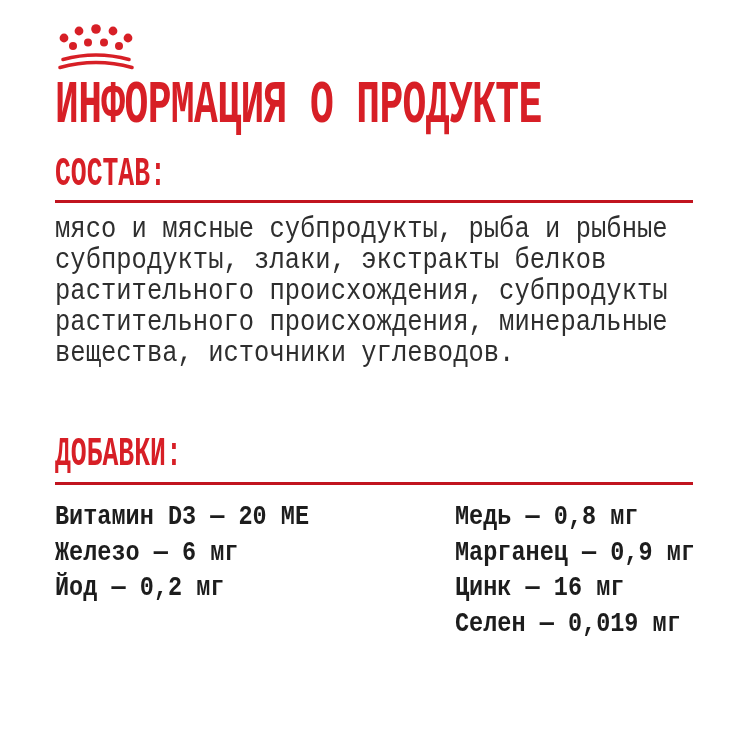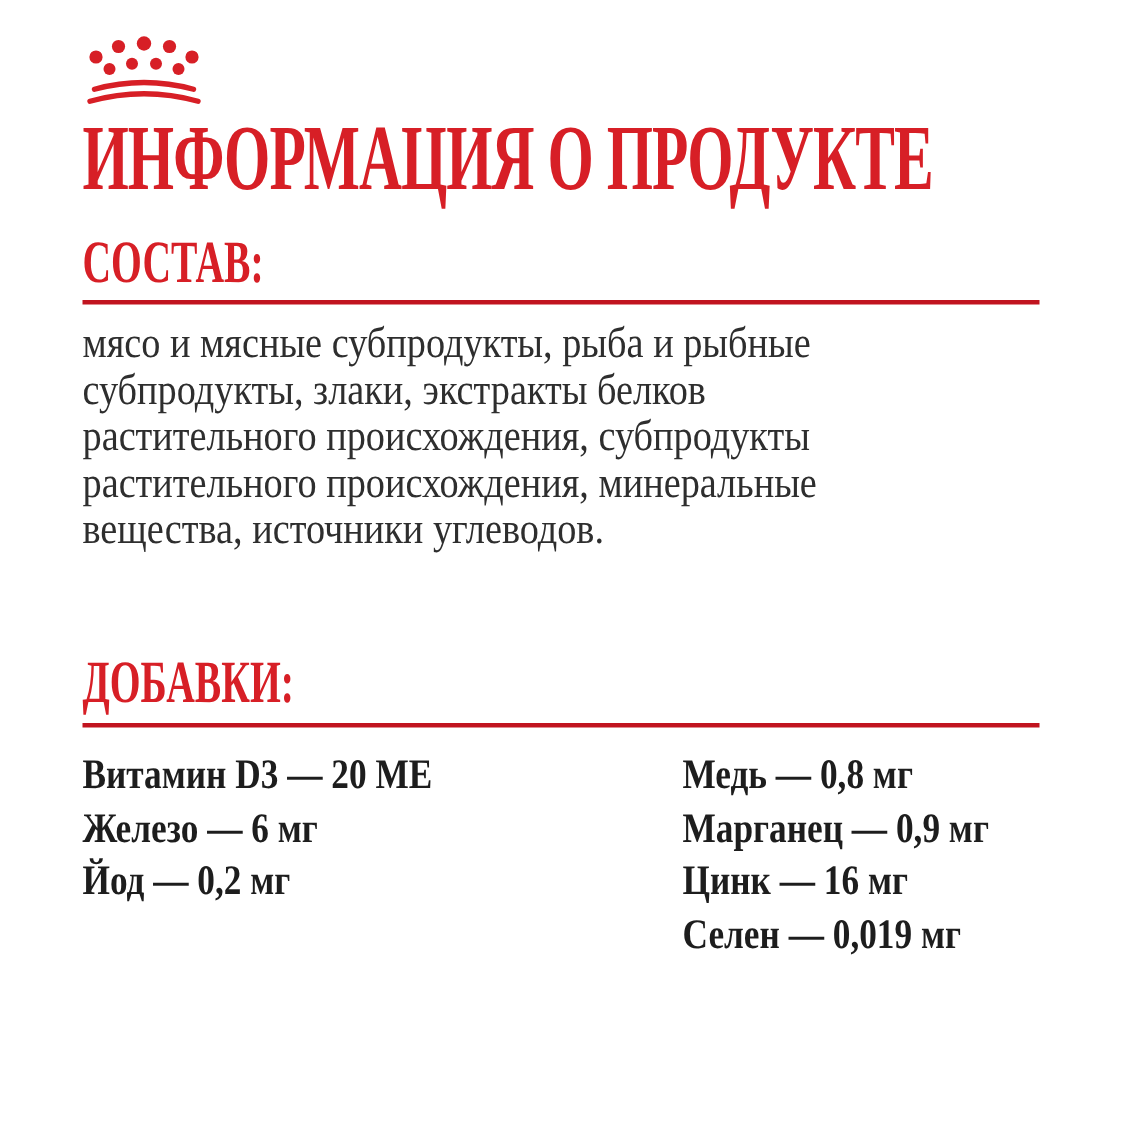--- a/index.html
+++ b/index.html
@@ -9,21 +9,21 @@
     --strong-text:#1d1d1d;
     --bg:#ffffff;
   }
   *{margin:0;padding:0;box-sizing:border-box;}
   html,body{background:#ffffff;}
   .page{
     position:relative;
     width:750px;height:750px;
     background:var(--bg);
     overflow:hidden;
-    font-family:Liberation Serif, serif;
+    font-family:Liberation Mono, monospace;
   }
   .crown{
     position:absolute;left:55px;top:24px;
     width:82px;height:46px;
   }
   .page-title{
     position:absolute;left:55px;top:78px;
     font-size:62px;font-weight:700;line-height:56px;
     letter-spacing:-1px;
     color:var(--accent);

